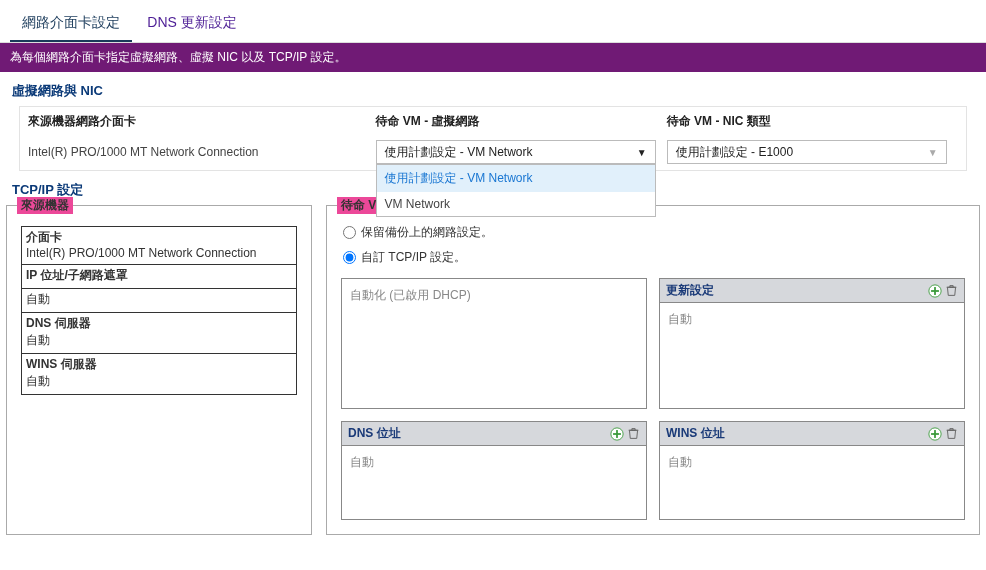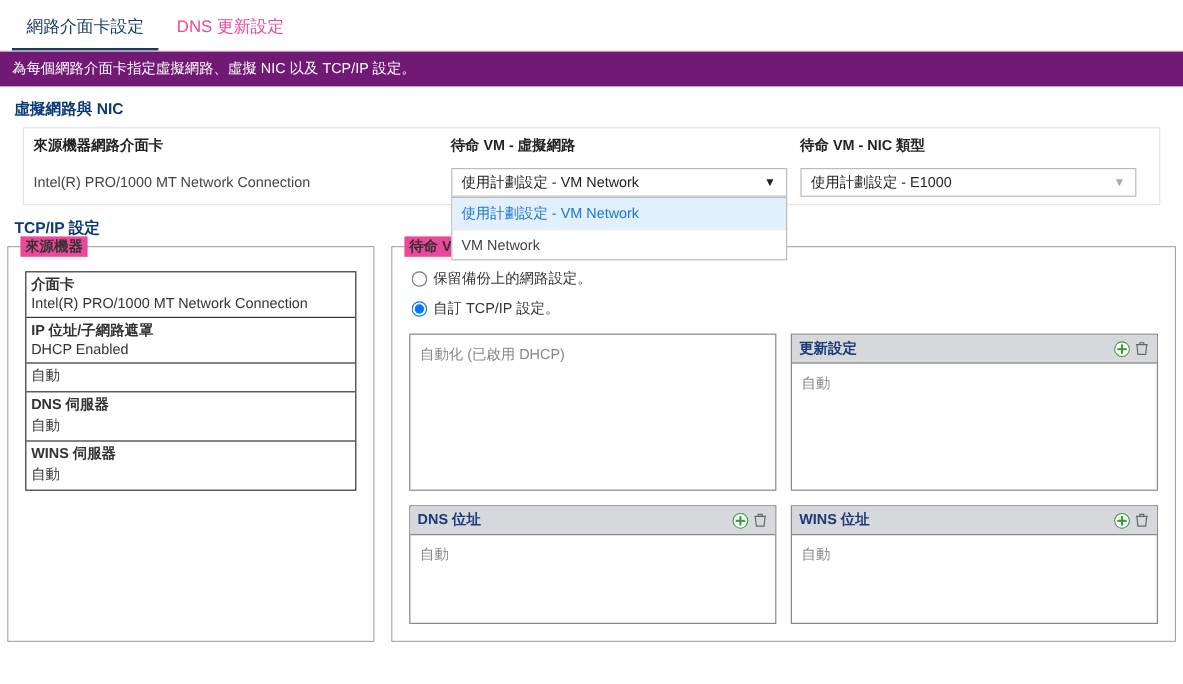--- a/index.html
+++ b/index.html
@@ -1,20 +1,20 @@
 <!DOCTYPE html>
 <html><head>
   <meta charset="utf-8">
   <style>
     * { box-sizing: border-box; margin: 0; padding: 0; }
     body { font-family: Arial, "Microsoft JhengHei", sans-serif; font-size: 12px; color: #333; background: #fff; width: 986px; }
     
     
     .tabs { padding: 8px 10px 0; border-bottom: 1px solid #ddd; }
-    .tab { display: inline-block; padding: 6px 12px 8px; font-size: 14px; color: #ec4899; cursor: pointer; }
+    .tab { display: inline-block; padding: 6px 12px 8px; font-size: 14px; color: #4c1d95; cursor: pointer; }
     .tab.active { color: #1a3a5a; border-bottom: 2px solid #1a3a5a; font-weight: normal; }
     
     
     .banner { background: #701a75; color: #fff; padding: 6px 10px; font-size: 12px; }
     
     
     .section-title { color: #0b3a78; font-size: 13px; font-weight: bold; padding: 10px 12px 6px; }
     
     
     .vnet-wrap { border: 1px solid #e3e3e3; margin: 0 19px; padding: 0; position: relative; }
@@ -121,21 +121,20 @@
     <div class="info-table">
       <div class="info-row">
         <div class="info-cell">
           <div class="info-label">介面卡</div>
           <div class="info-value">Intel(R) PRO/1000 MT Network Connection</div>
         </div>
       </div>
       <div class="info-row">
         <div class="info-cell">
           <div class="info-label">IP 位址/子網路遮罩</div>
-          <div class="info-value">DHCP Enabled</div>
         </div>
       </div>
       <div class="info-row">
         <div class="info-cell">
           <div class="info-value">自動</div>
         </div>
       </div>
       <div class="info-row">
         <div class="info-cell">
           <div class="info-label">DNS 伺服器</div>

